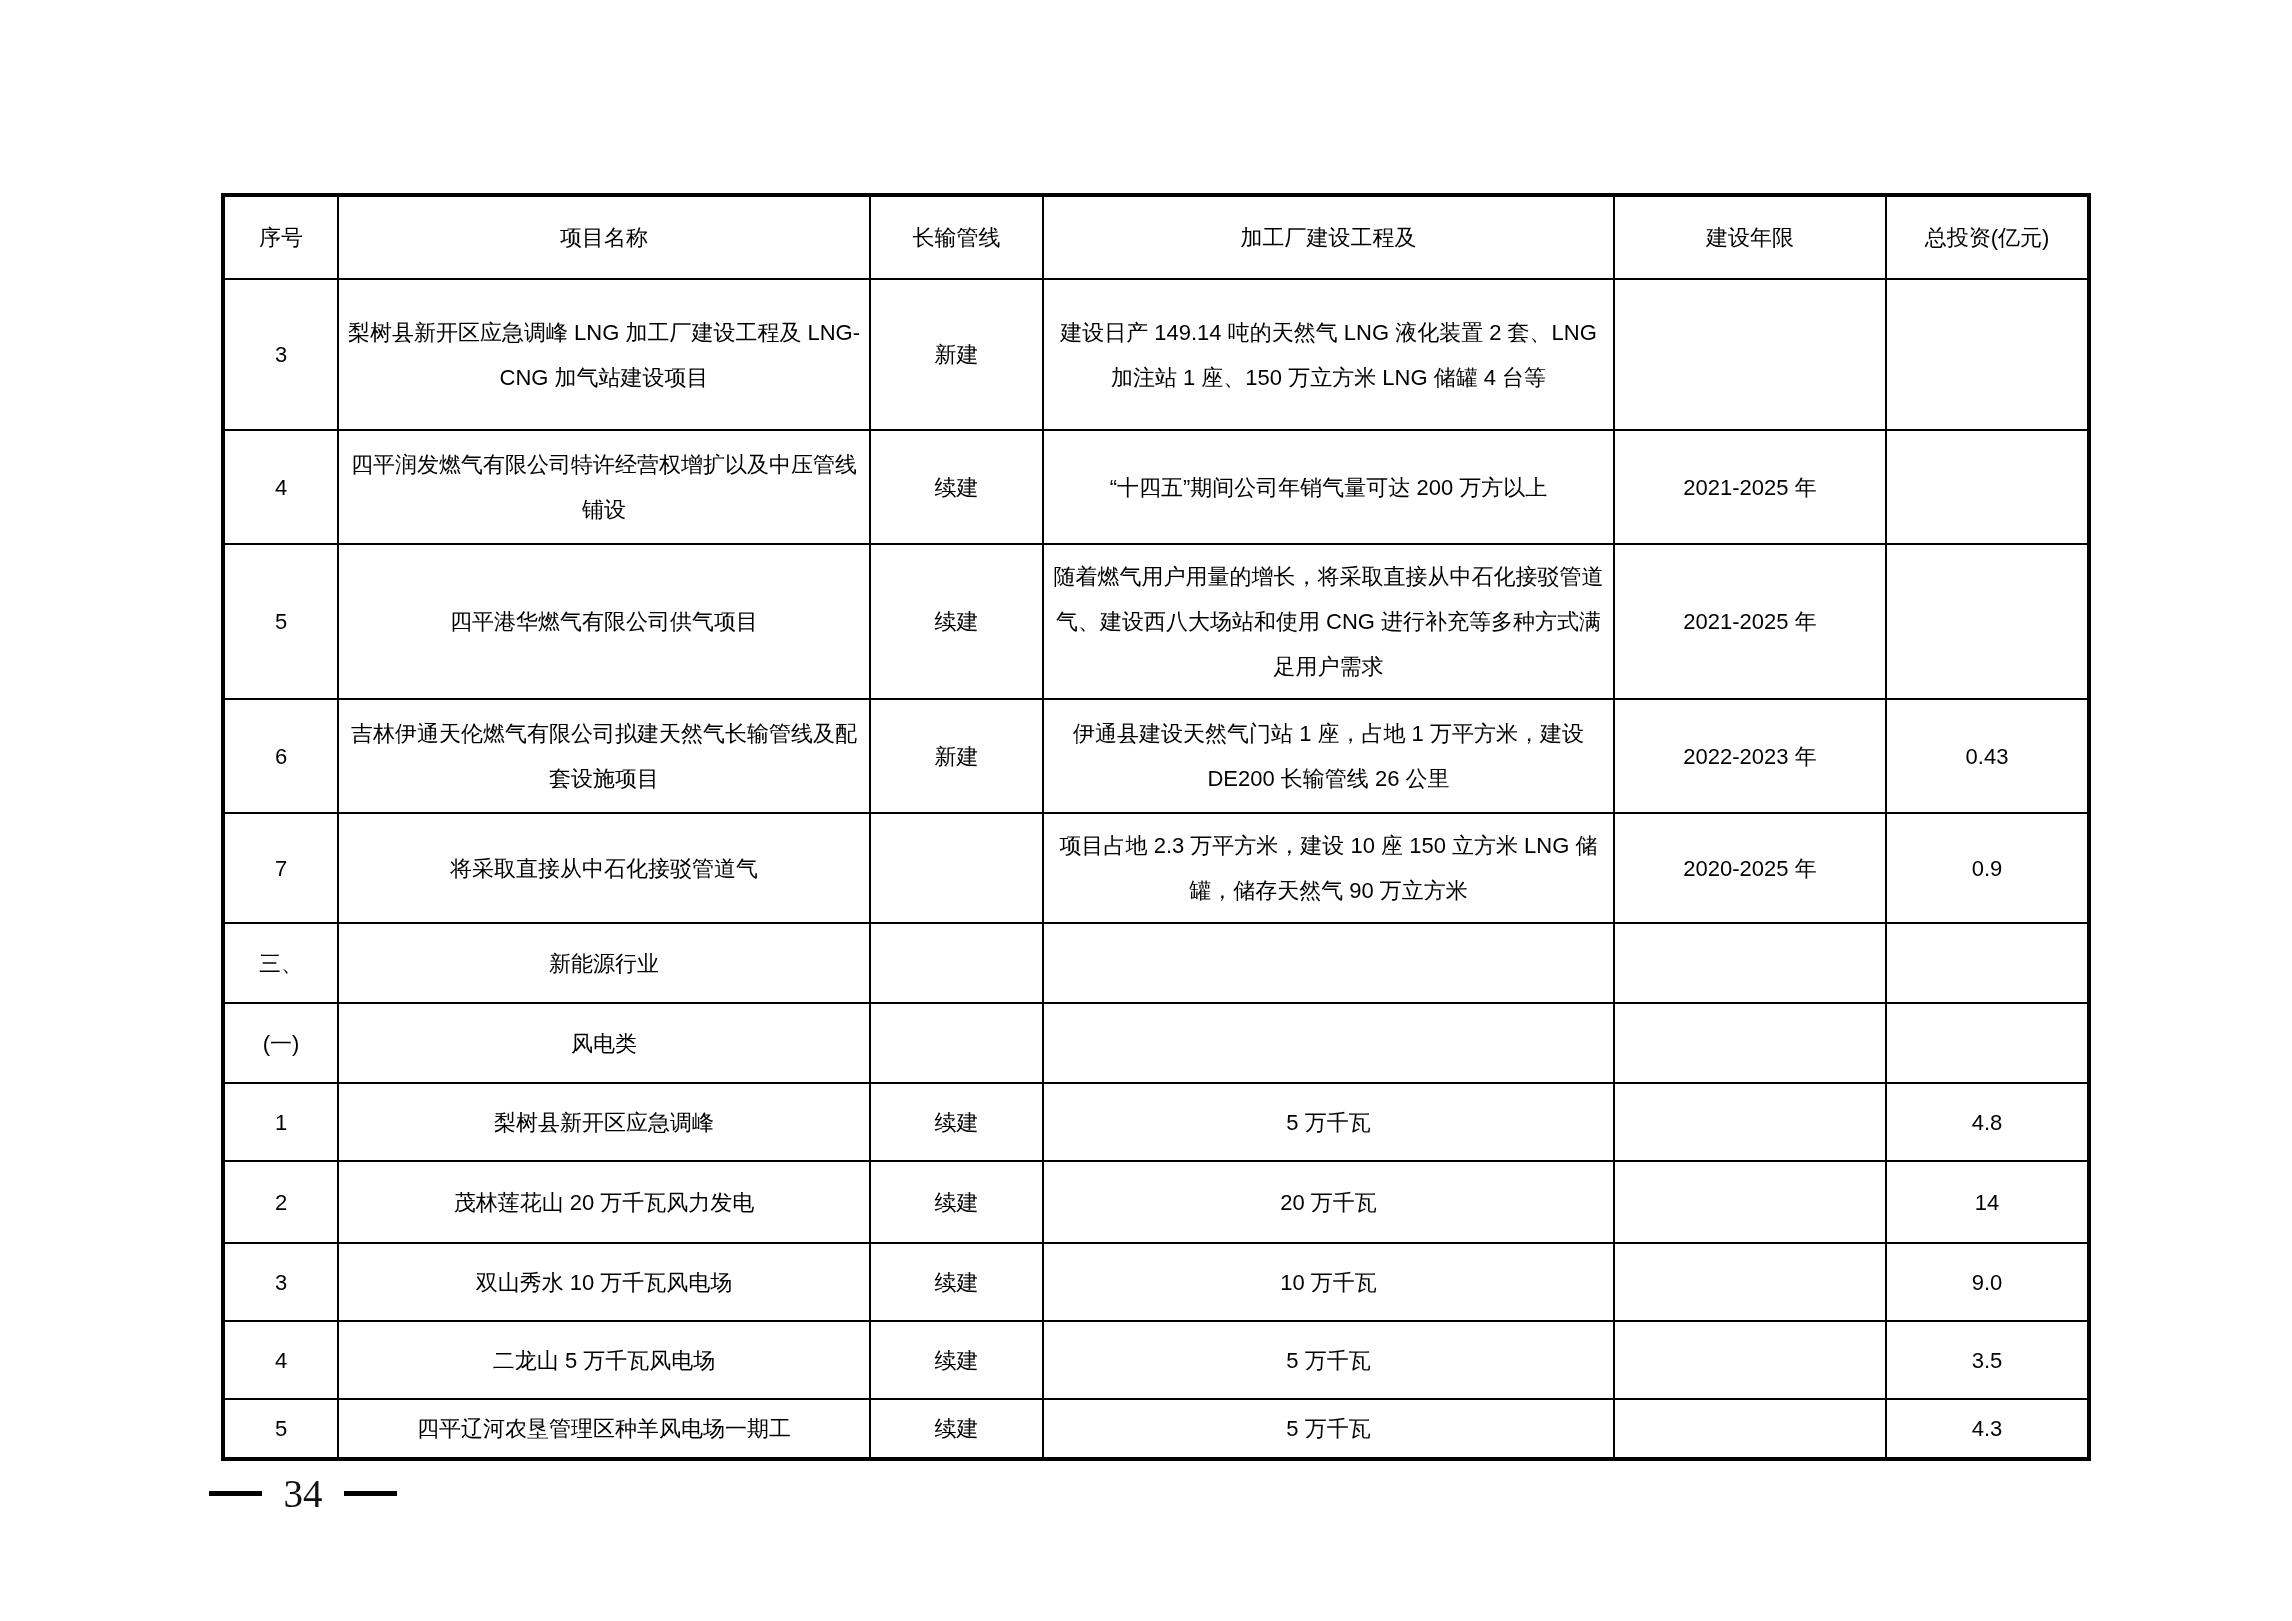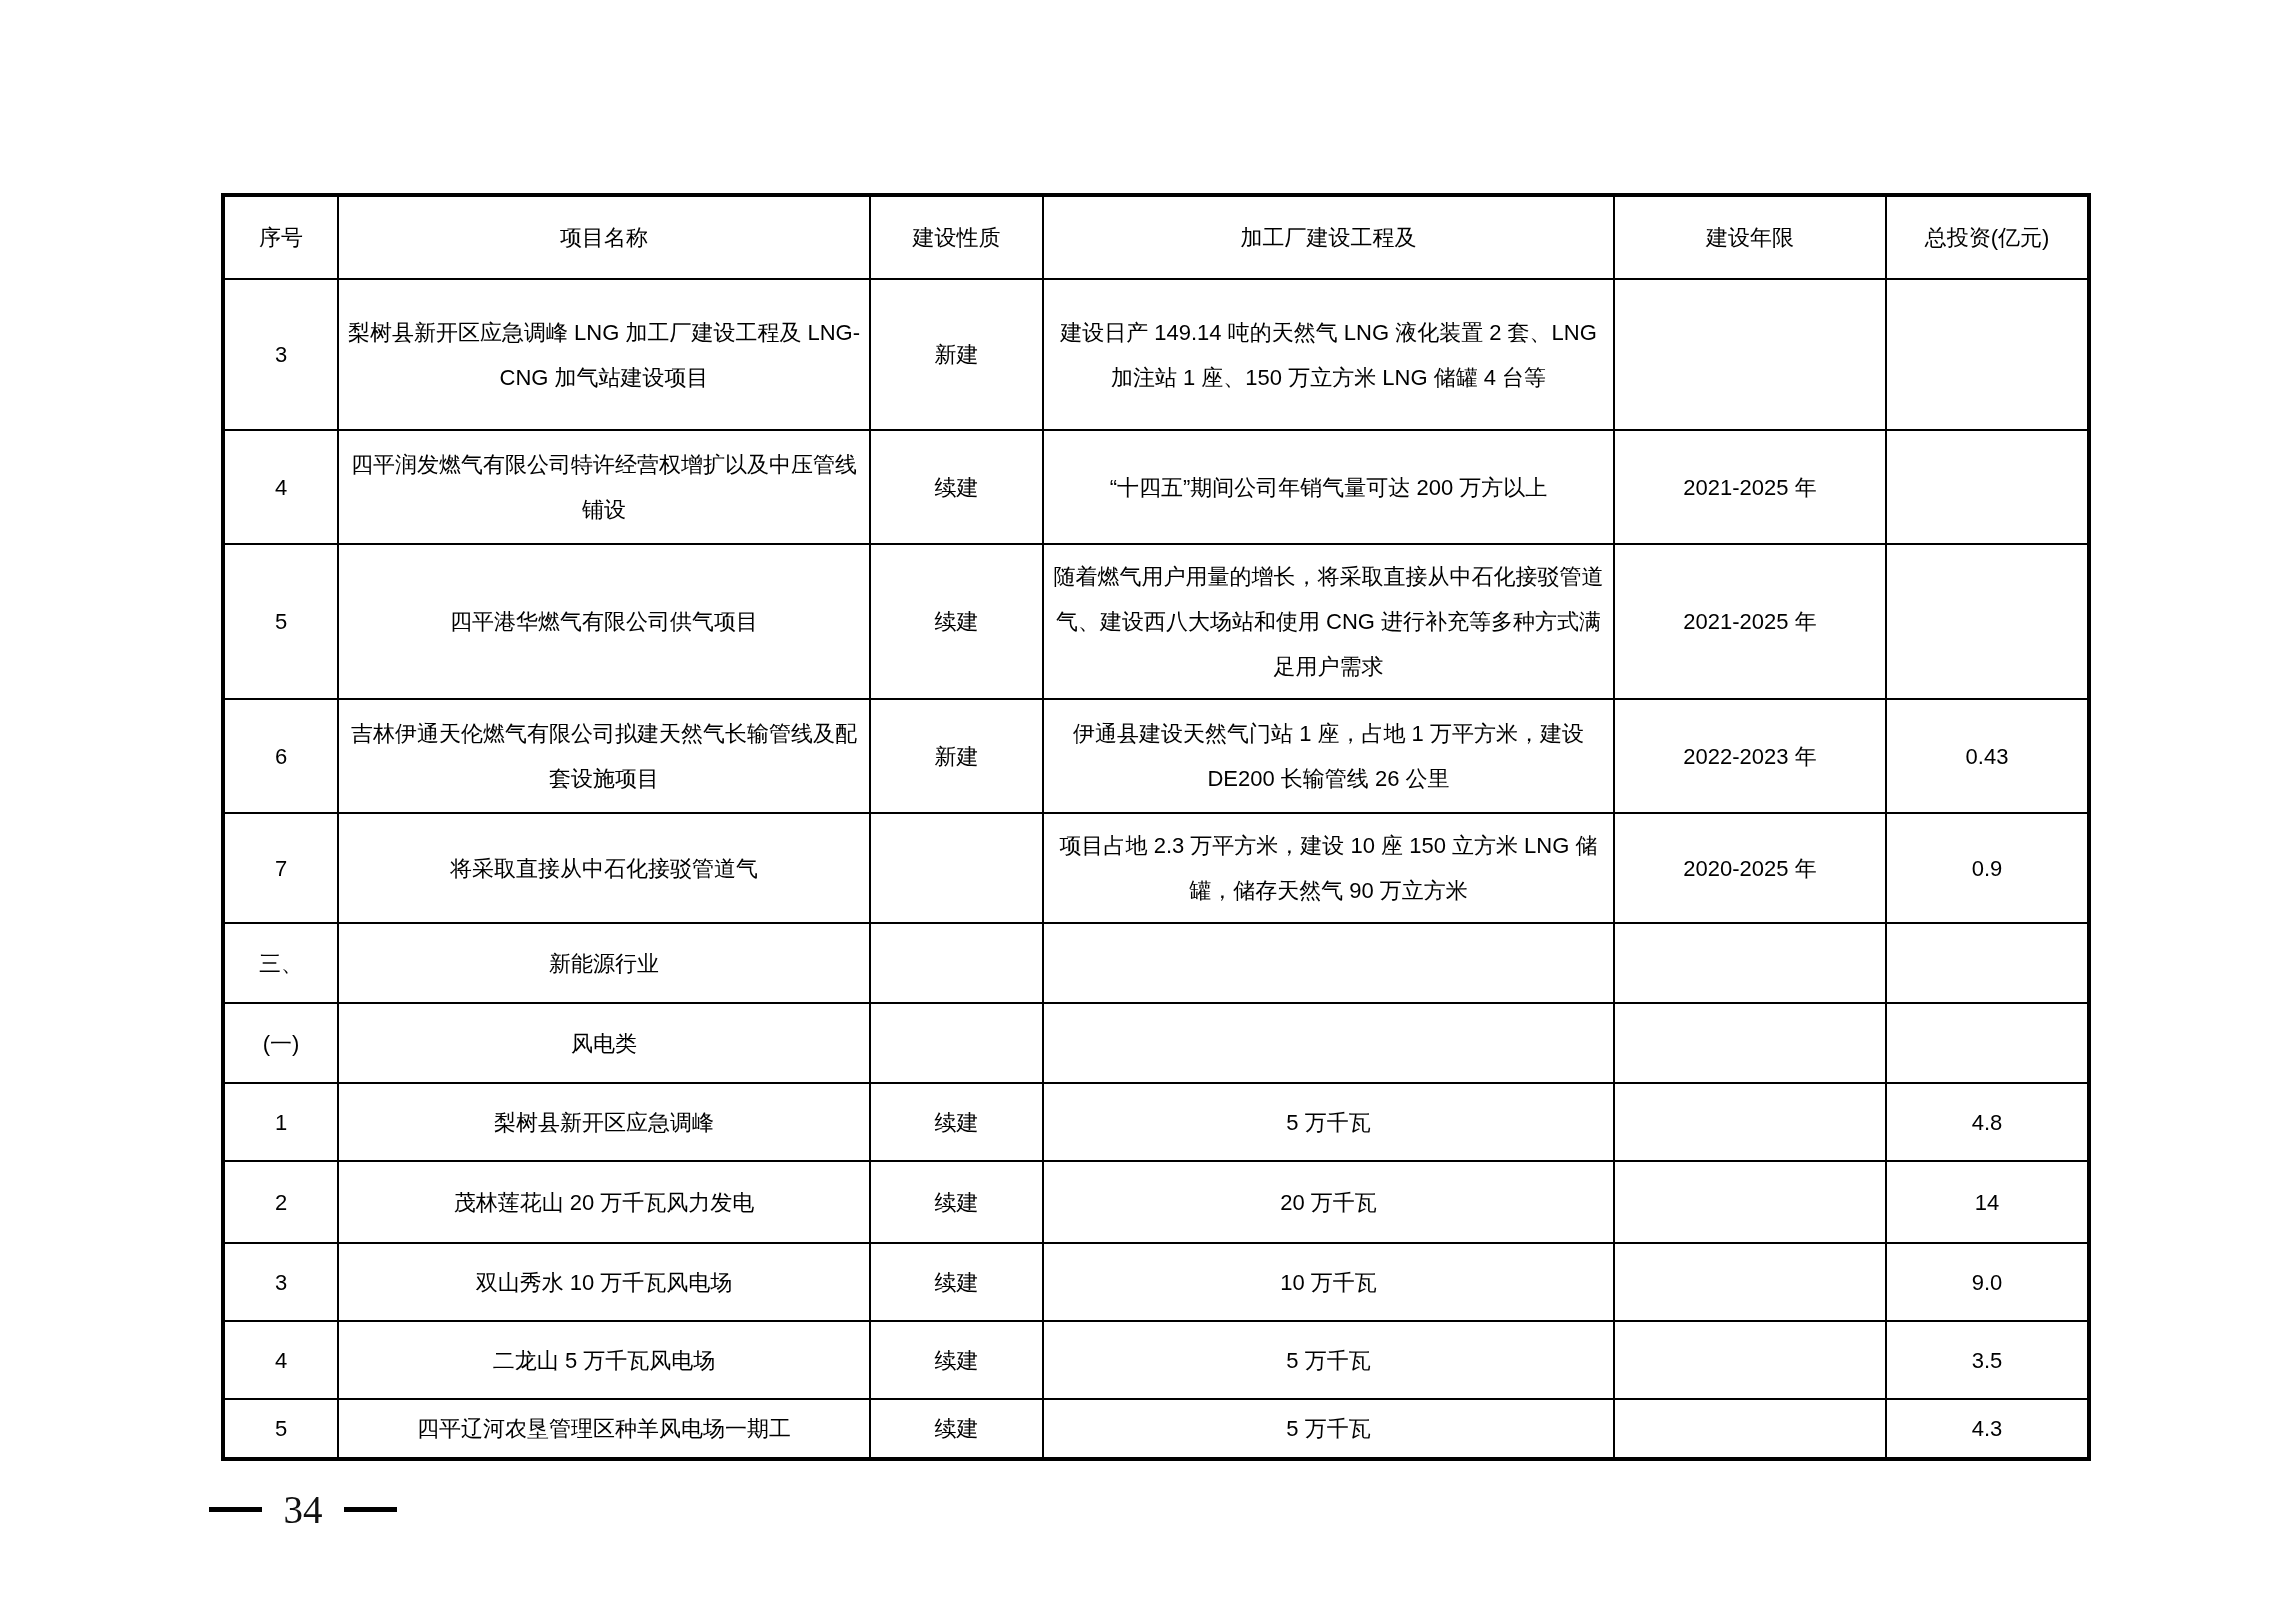--- a/index.html
+++ b/index.html
@@ -35,41 +35,41 @@
   tbody tr:nth-child(7){height:80px}
   tbody tr:nth-child(8){height:78px}
   tbody tr:nth-child(9){height:82px}
   tbody tr:nth-child(10){height:78px}
   tbody tr:nth-child(11){height:78px}
   tbody tr:nth-child(12){height:57px}
   .footer{
     position:absolute;left:209px;top:1466px;height:55px;
     display:flex;align-items:center;gap:21.6px;
     font-family:"Liberation Serif",serif;
-    font-size:39px;color:#111;margin-top:16px;
+    font-size:39px;color:#111;
   }
   .dash{width:53px;height:4.9px;background:#000;display:inline-block}
 </style>
 </head>
 <body>
 
 <table class="projects">
   <colgroup>
     <col style="width:115px">
     <col style="width:532px">
     <col style="width:173px">
     <col style="width:571px">
     <col style="width:272px">
     <col style="width:203px">
   </colgroup>
   <thead>
     <tr>
       <th>序号</th>
       <th>项目名称</th>
-      <th>建设性质</th>
+      <th>长输管线</th>
       <th>加工厂建设工程及</th>
       <th>建设年限</th>
       <th>总投资(亿元)</th>
     </tr>
   </thead>
   <tbody>
       <tr>
         <td>3</td>
         <td>梨树县新开区应急调峰 LNG 加工厂建设工程及 LNG-CNG 加气站建设项目</td>
         <td>新建</td>

